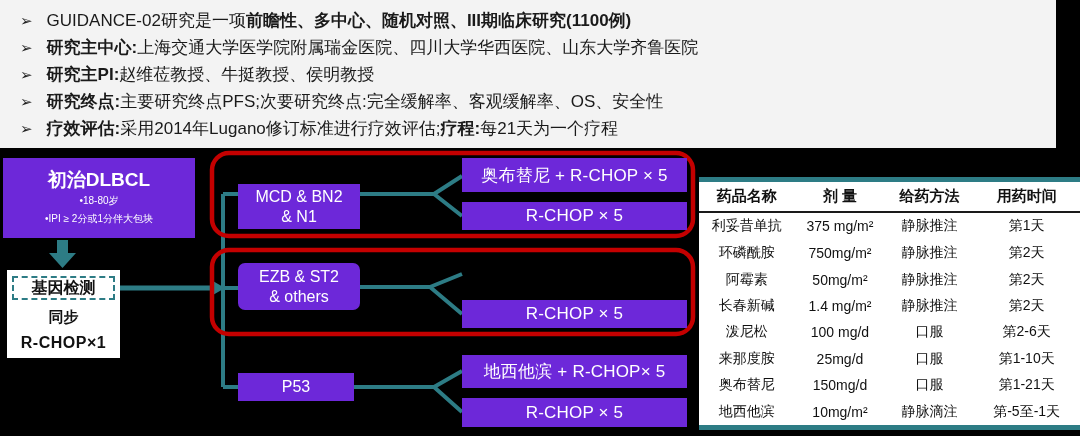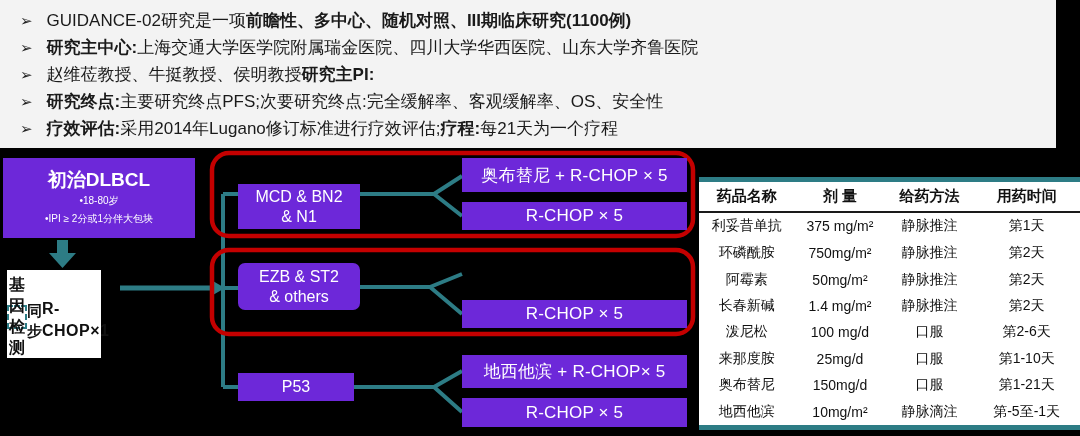--- a/index.html
+++ b/index.html
@@ -17,22 +17,22 @@
   .bullet-line{display:flex;align-items:baseline;height:27px;font-size:17px;line-height:27px;white-space:nowrap;}
   .bullet-glyph{font-size:15px;margin-right:14px;color:#222;flex:0 0 auto;}
   .seg{font-weight:400;}
   .seg.b{font-weight:700;}
   
   .teal-box{position:absolute;background:#6d28d9;color:#fff;display:flex;flex-direction:column;
     align-items:center;justify-content:center;text-align:center;box-sizing:border-box;}
   .patient-box{left:3px;top:158px;width:192px;height:80px;}
   .patient-title{font-size:19px;font-weight:700;line-height:24px;}
   .patient-sub{font-size:10px;line-height:18px;}
-  .white-box{position:absolute;left:7px;top:270px;width:94px;height:88px;background:#fff;
-    color:#111;display:flex;flex-direction:row;align-items:center;box-sizing:border-box;padding-top:6px;}
+  .white-box{position:absolute;left:7px;top:270px;width:113px;height:88px;background:#fff;
+    color:#111;display:flex;flex-direction:column;align-items:center;box-sizing:border-box;padding-top:6px;}
   .dashed-box{width:103px;height:24px;border:2px dashed #2D7C85;display:flex;align-items:center;
     justify-content:center;font-size:16px;font-weight:700;box-sizing:border-box;}
   .sync-label{font-size:15px;font-weight:700;margin-top:7px;line-height:20px;}
   .rchop1-label{font-size:16px;font-weight:600;margin-top:5px;line-height:22px;letter-spacing:.5px;}
   .gene-box{font-size:16px;line-height:20px;font-weight:400;}
   .gene-mcd{left:238px;top:184px;width:122px;height:45px;}
   .gene-ezb{left:238px;top:263px;width:122px;height:47px;border-radius:7px;}
   .gene-p53{left:238px;top:373px;width:116px;height:28px;}
   .arm-box{font-size:17px;font-weight:400;letter-spacing:.2px;}
   .arm-1{left:462px;top:158px;width:225px;height:34px;}
@@ -65,22 +65,22 @@
       <span class="seg">GUIDANCE-02研究是一项</span>
       <span class="seg b">前瞻性、多中心、随机对照、III期临床研究(1100例)</span>
     </div>
     <div class="bullet-line">
       <span class="bullet-glyph">➢</span>
       <span class="seg b">研究主中心:</span>
       <span class="seg">上海交通大学医学院附属瑞金医院、四川大学华西医院、山东大学齐鲁医院</span>
     </div>
     <div class="bullet-line">
       <span class="bullet-glyph">➢</span>
+      <span class="seg b">研究主PI:</span>
       <span class="seg">赵维莅教授、牛挺教授、侯明教授</span>
-      <span class="seg b">研究主PI:</span>
     </div>
     <div class="bullet-line">
       <span class="bullet-glyph">➢</span>
       <span class="seg b">研究终点:</span>
       <span class="seg">主要研究终点PFS;次要研究终点:完全缓解率、客观缓解率、OS、安全性</span>
     </div>
     <div class="bullet-line">
       <span class="bullet-glyph">➢</span>
       <span class="seg b">疗效评估:</span>
       <span class="seg">采用2014年Lugano修订标准进行疗效评估;</span>

